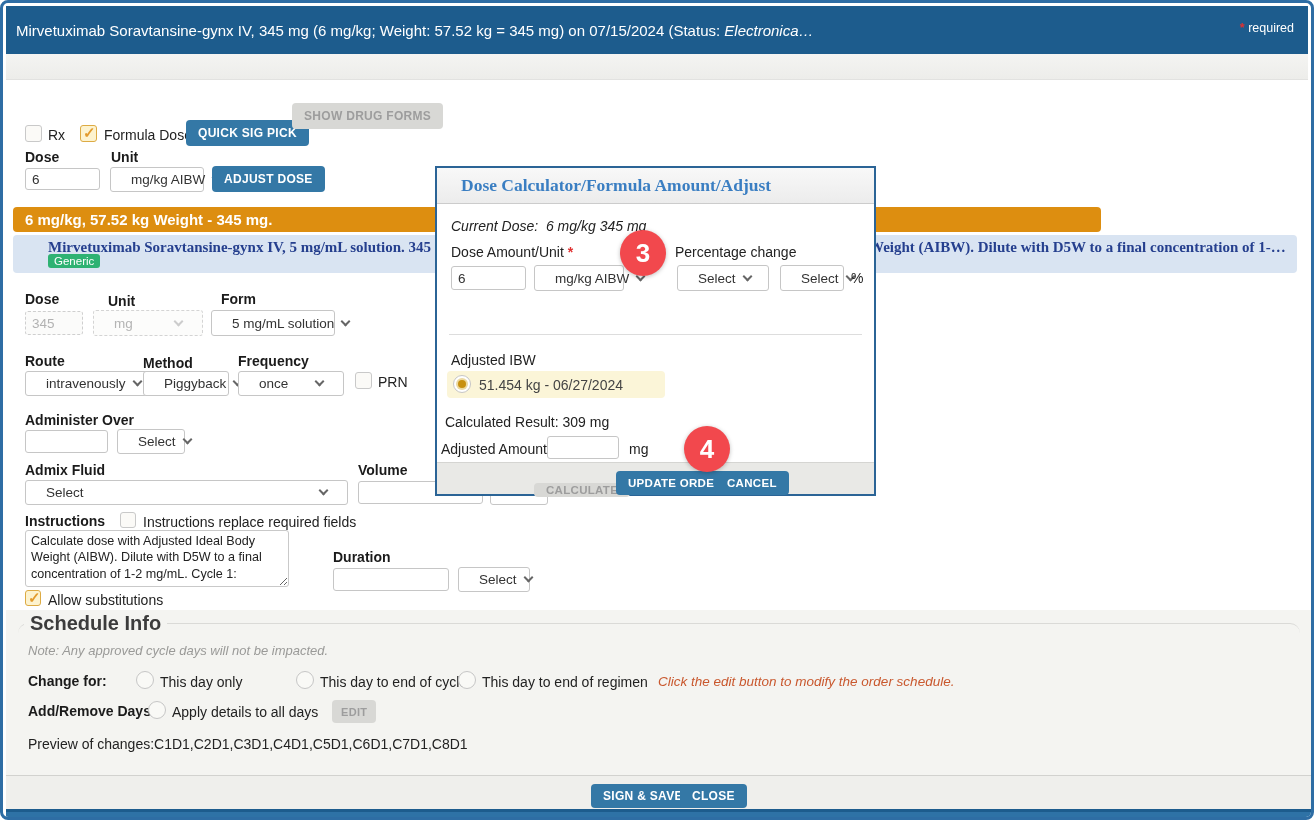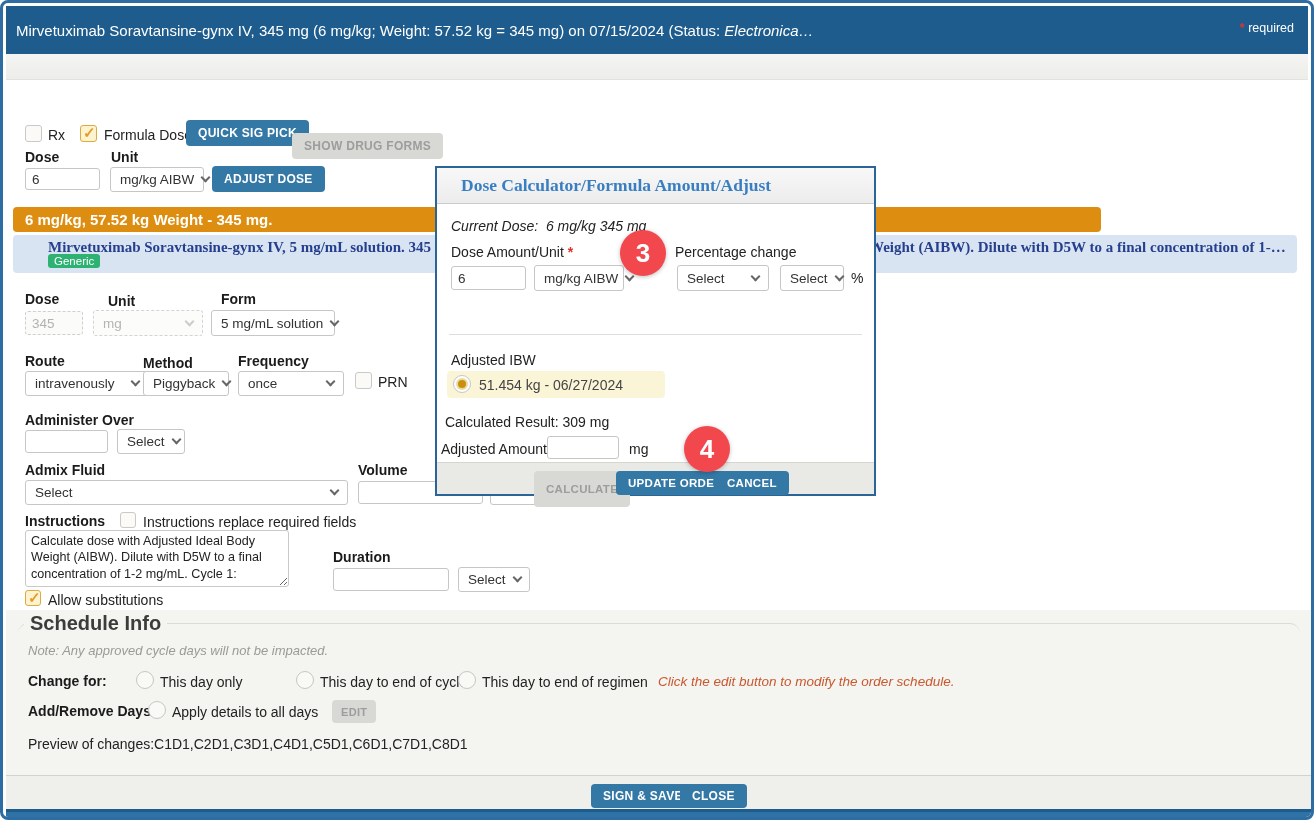--- a/index.html
+++ b/index.html
@@ -11,21 +11,21 @@
   .titlebar .ttl { font-size: 15px; padding-left: 10px; white-space: nowrap; overflow: hidden; }
   .grayband { position: absolute; left: 3px; top: 51px; right: 3px; height: 26px;
               background: linear-gradient(#f4f4f2,#ededea); border-bottom: 1px solid #e2e2e0; }
   .lbl { position: absolute; font-weight: bold; font-size: 14px; color: #1b1b1b; white-space: nowrap; }
   .txt { position: absolute; font-size: 14px; color: #222; white-space: nowrap; }
   .inp { position: absolute; border: 1px solid #c6c6c6; border-radius: 3px; background: #fff;
          font-size: 13.5px; color: #333; padding: 0 6px; font-family: "Liberation Sans", sans-serif; }
   .inp.disabled { border: 1px dashed #cfcfcf; background: #fbfbfa; color: #b2b2b2; }
   .sel { position: absolute; background: #fff; border: 1px solid #c6c6c6; border-radius: 3px;
          font-size: 13.5px; color: #333; display: flex; align-items: center;
-         justify-content: space-between; padding: 0 9px; white-space: nowrap; }
+         justify-content: space-between; padding: 0 20px; white-space: nowrap; }
   .sel.disabled { border: 1px dashed #d4d4d4; background: #fcfcfb; color: #b4b4b4; }
   .chev { width: 7px; height: 7px; border-right: 2px solid #666; border-bottom: 2px solid #666;
           transform: rotate(45deg); margin-left: 8px; margin-top: -4px; flex: none; }
   .sel.disabled .chev { border-color: #ccc; }
   .btn { position: absolute; border: none; border-radius: 4px; background: #3478a6; color: #fff;
          font-weight: bold; font-size: 12px; letter-spacing: .3px; height: 26px;
          display: flex; align-items: center; padding: 0 12px; white-space: nowrap;
          font-family: "Liberation Sans", sans-serif; cursor: pointer; }
   .btn.disabled { background: #d8d8d5; color: #9d9d9d; cursor: default; }
   .cb { position: absolute; width: 17px; height: 17px; border: 1px solid #c9c9c9;
@@ -83,21 +83,21 @@
     <div class="ttl"><span>Mirvetuximab Soravtansine-gynx IV, 345 mg (6 mg/kg; Weight: 57.52 kg = 345 mg) on 07/15/2024 (Status: </span><i>Electronica…</i></div>
     <div style="position:absolute; right:14px; top:15px; font-size:12.5px;"><span class="star">*</span> <span>required</span></div>
   </div>
   <div class="grayband"></div>
 
   <span class="cb" style="left:22px; top:122px;"></span>
   <span class="txt" style="left:45px; top:124px;">Rx</span>
   <span class="cb checked" style="left:77px; top:122px;"></span>
   <span class="txt" style="left:101px; top:124px;">Formula Dose</span>
   <button class="btn" style="left:183px; top:117px;">QUICK SIG PICK</button>
-  <button class="btn disabled" style="left:289px; top:130px;">SHOW DRUG FORMS</button>
+  <button class="btn disabled" style="left:289px; top:100px;">SHOW DRUG FORMS</button>
 
   <span class="lbl" style="left:22px; top:146px;">Dose</span>
   <span class="lbl" style="left:108px; top:146px;">Unit</span>
   <input class="inp" style="left: 22px; top: 165px; width: 75px; height: 22px;" value="6">
   <div class="sel" style="left:107px; top:164px; width:94px; height:25px;">
       <span>mg/kg AIBW</span>
       <span class="chev"></span>
     </div>
   <button class="btn" style="left:209px; top:163px;">ADJUST DOSE</button>
 
@@ -234,21 +234,21 @@
       </span>
     <span class="txt" style="left:42px; top:209px; color:#444;">51.454 kg - 06/27/2024</span>
 
     <span class="txt" style="left:8px; top:246px;">Calculated Result: 309 mg</span>
 
     <span class="txt" style="left:4px; top:273px;">Adjusted Amount:</span>
     <input class="inp" style="left: 110px; top: 268px; width: 72px; height: 23px;">
     <span class="txt" style="left:192px; top:273px;">mg</span>
 
     <div class="modal-ft">
-      <button class="btn disabled" style="left:97px; top:8px; height:36px; font-size:11.5px;">CALCULATE</button>
+      <button class="btn disabled" style="left:97px; top:20px; height:14px; font-size:11.5px;">CALCULATE</button>
       <button class="btn" style="left:179px; top:8px; height:24px; font-size:11.5px;">UPDATE ORDER</button>
       <button class="btn" style="left:278px; top:8px; height:24px; font-size:11.5px;">CANCEL</button>
     </div>
   </div>
 
   <div class="badge-num" style="left:617px; top:227px;">3</div>
   <div class="badge-num" style="left:681px; top:423px;">4</div>
 
 </div>
 

